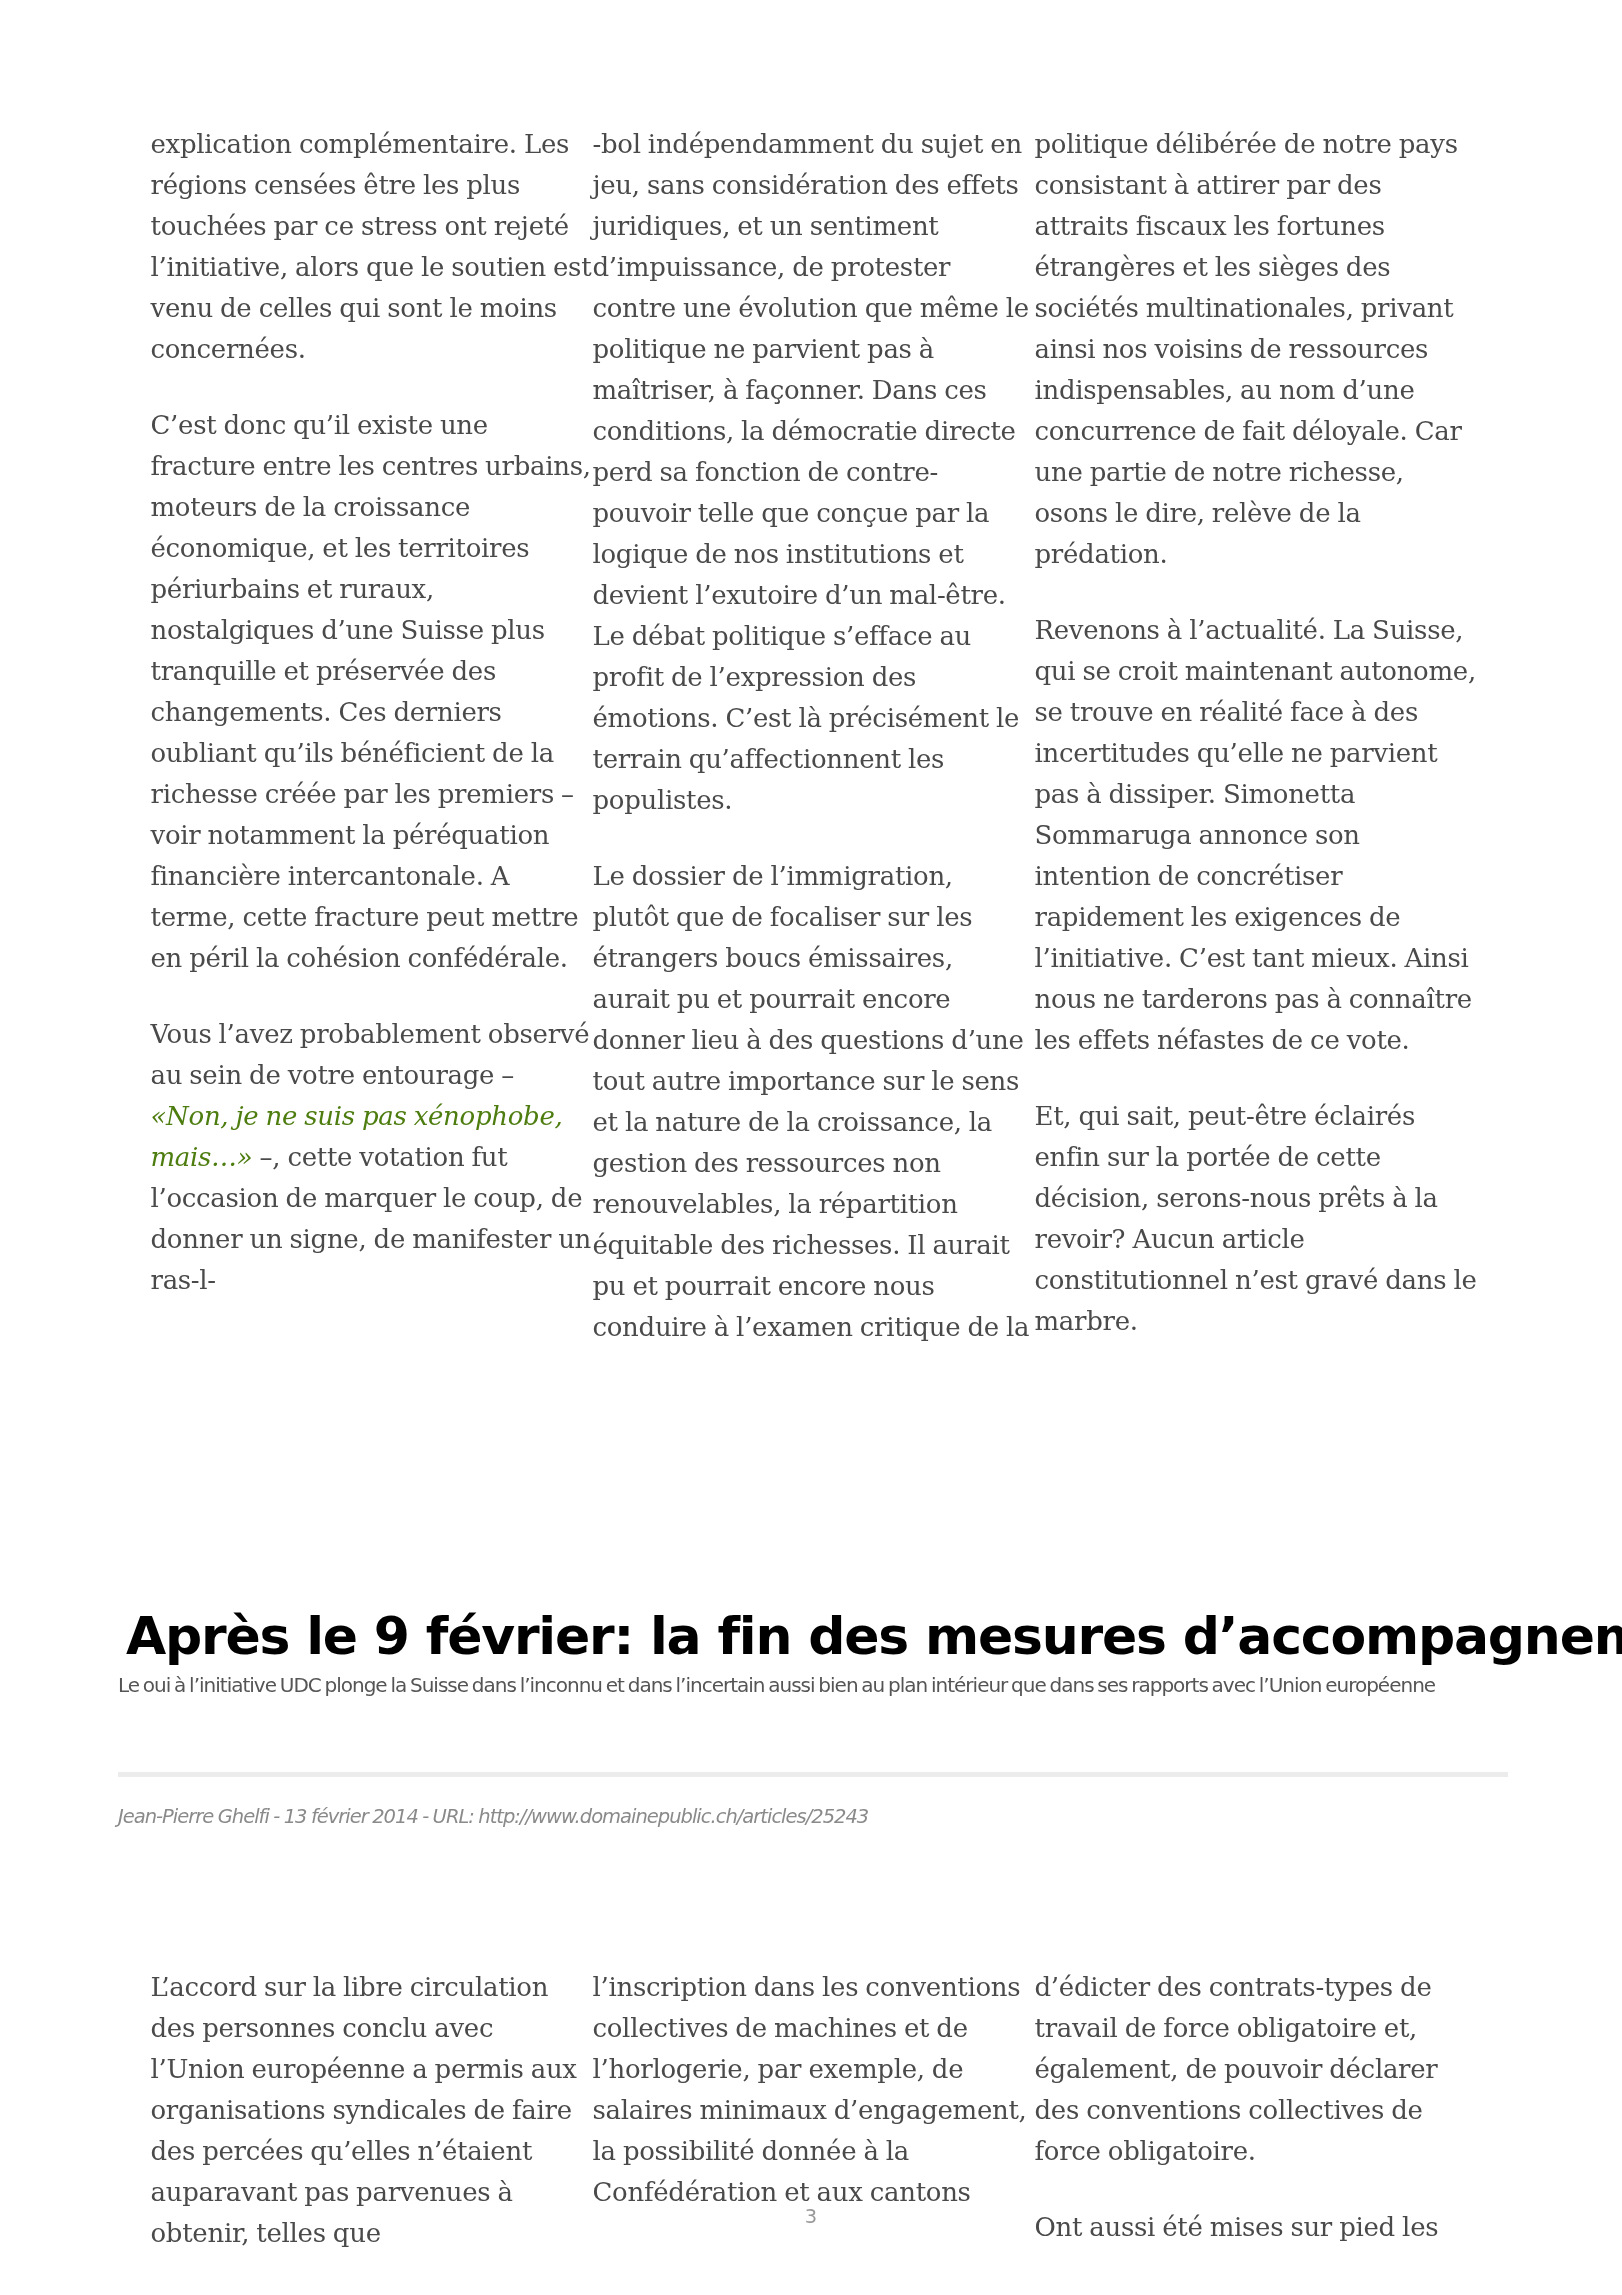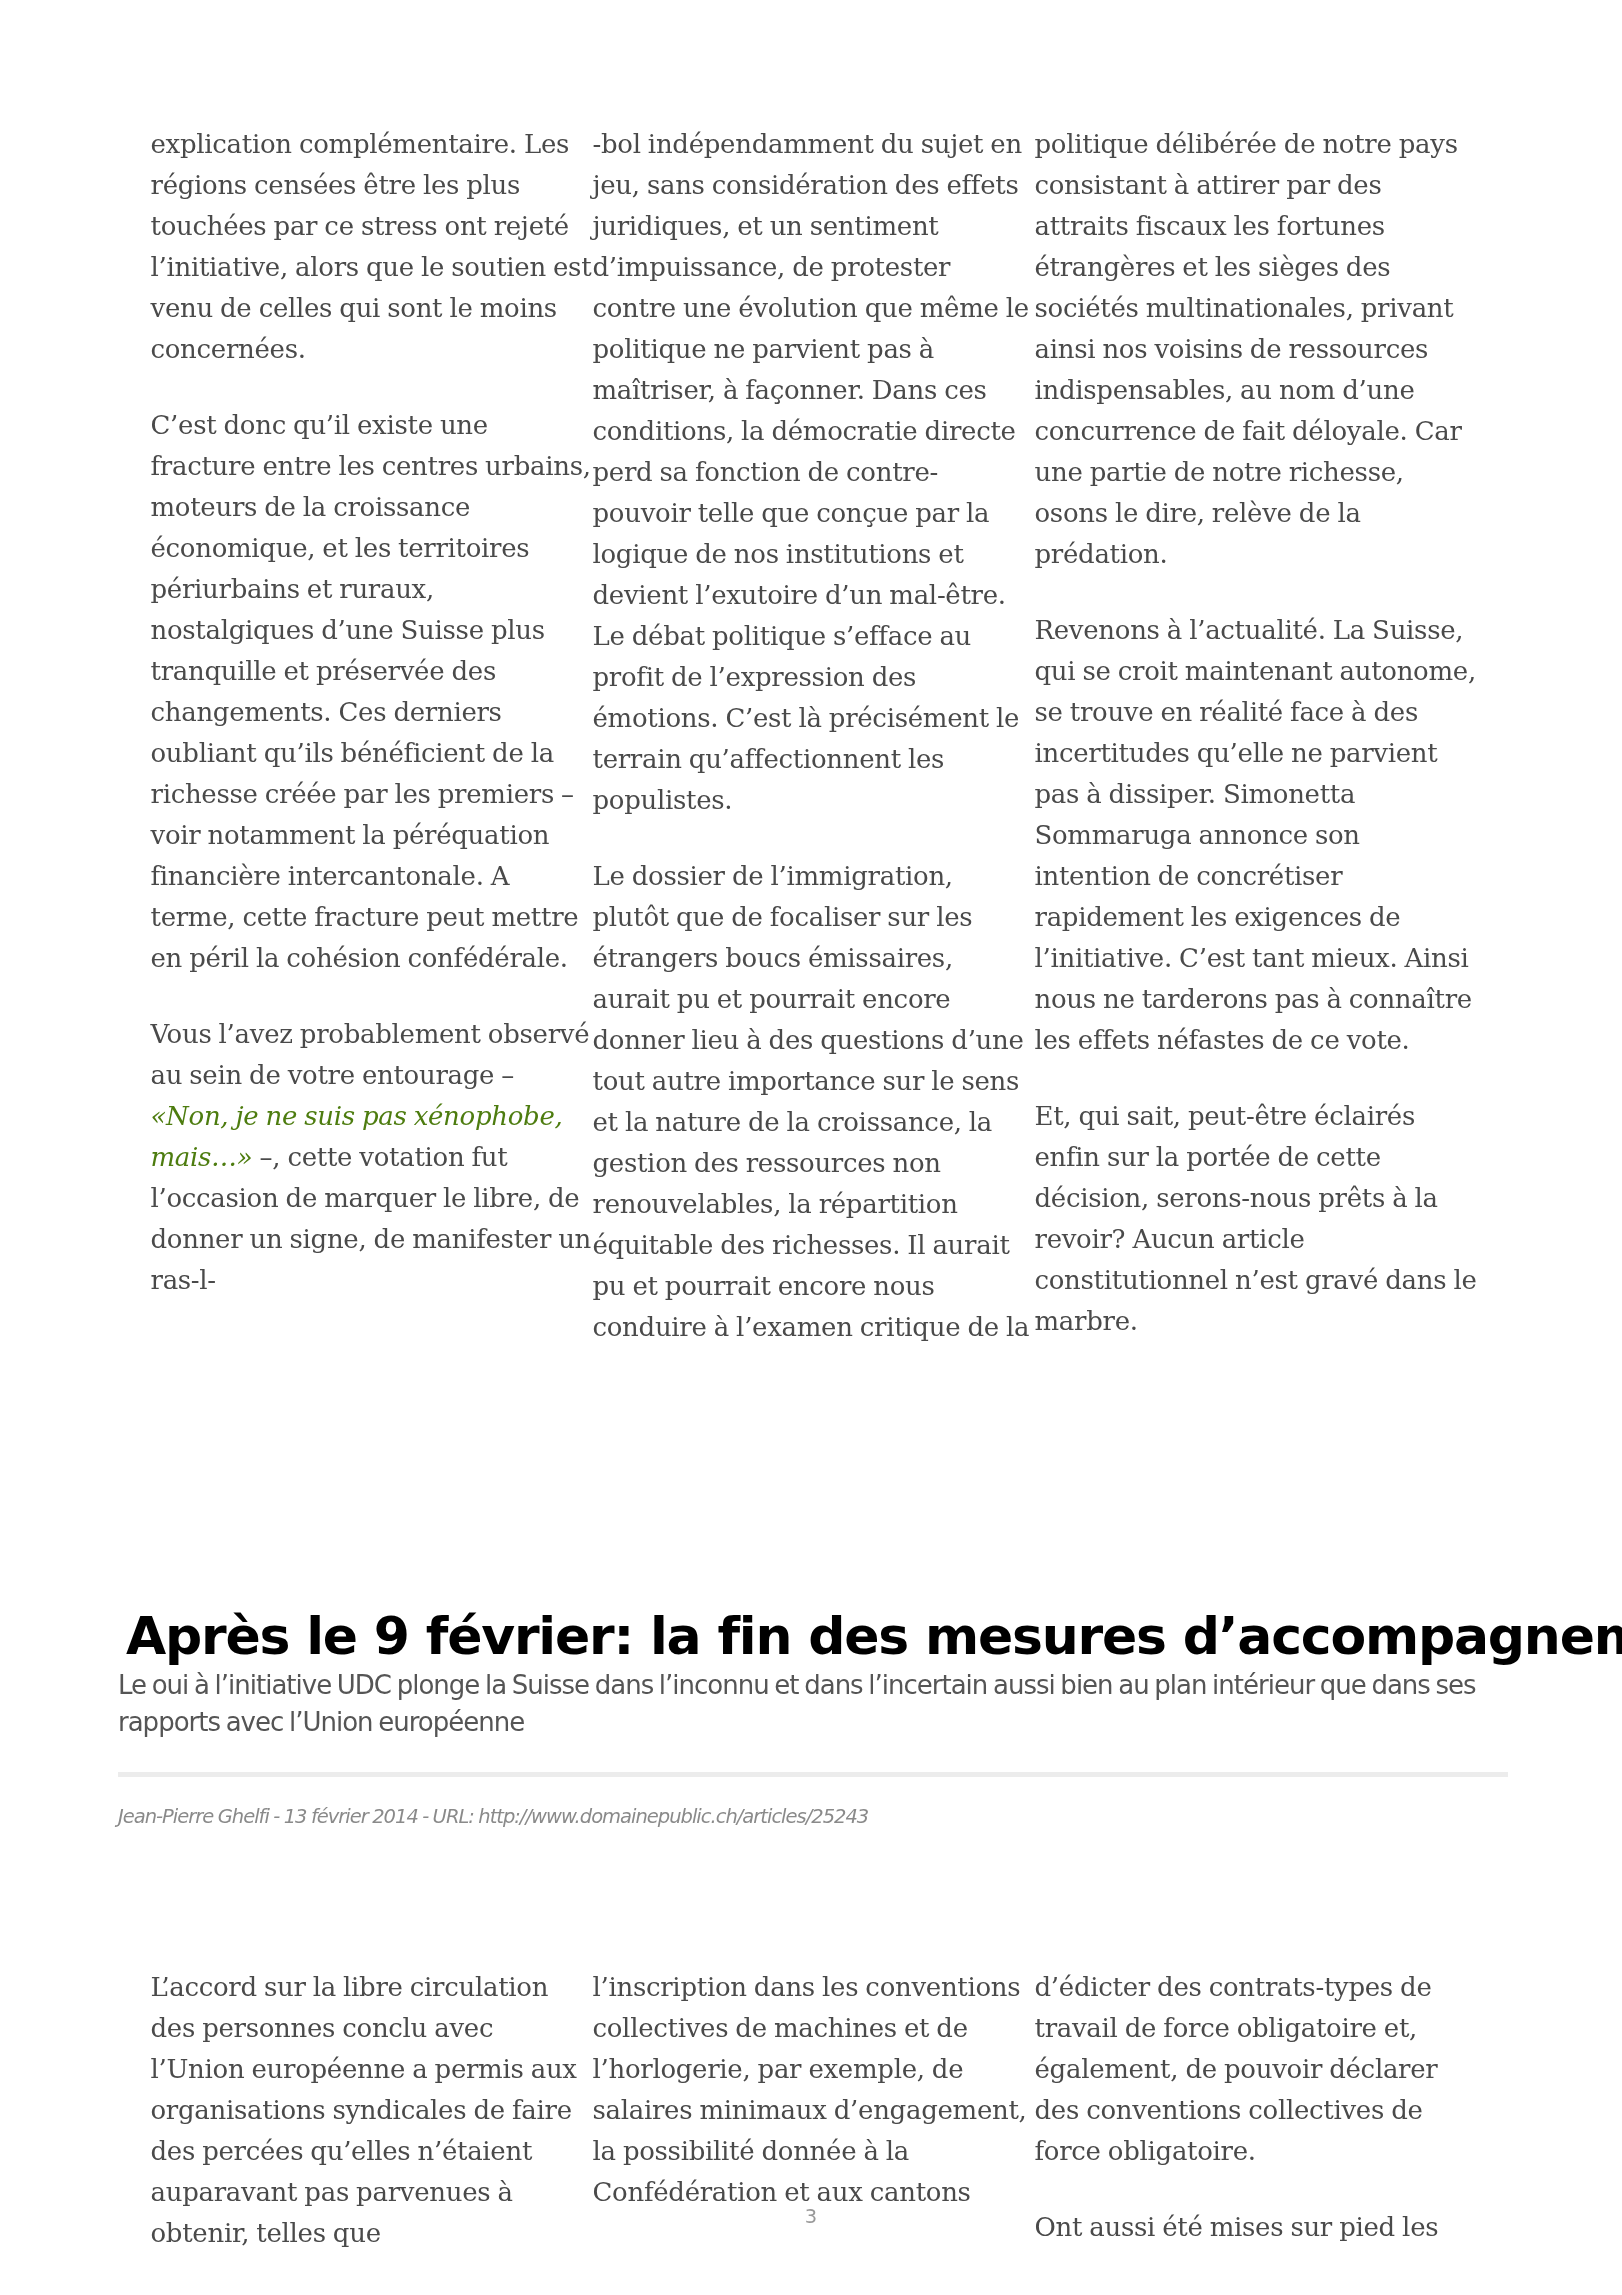--- a/index.html
+++ b/index.html
@@ -59,21 +59,21 @@
     color: #000000;
     white-space: nowrap;
   }
   .article-subtitle {
     position: absolute;
     left: 118px;
     top: 1667px;
     width: 1403px;
     margin: 0;
     font-family: "DejaVu Sans", "Liberation Sans", sans-serif;
-    font-size: 26px;
+    font-size: 20px;
     line-height: 37px;
     letter-spacing: -1px;
     word-spacing: -1.6px;
     color: #555;
   }
   .divider {
     position: absolute;
     left: 118px;
     top: 1772px;
     width: 1390px;
@@ -106,21 +106,21 @@
 </style>
 </head>
 <body>
 
 <div class="page">
 
   <div class="cols top">
     <div class="col">
       <p>explication complémentaire. Les régions censées être les plus touchées par ce stress ont rejeté l’initiative, alors que le soutien est venu de celles qui sont le moins concernées.</p>
       <p>C’est donc qu’il existe une fracture entre les centres urbains, moteurs de la croissance économique, et les territoires périurbains et ruraux, nostalgiques d’une Suisse plus tranquille et préservée des changements. Ces derniers oubliant qu’ils bénéficient de la richesse créée par les premiers – voir notamment la péréquation financière intercantonale. A terme, cette fracture peut mettre en péril la cohésion confédérale.</p>
-      <p><span>Vous l’avez probablement observé au sein de votre entourage – </span><em>«Non, je ne suis pas xénophobe, mais…»</em><span> –, cette votation fut l’occasion de marquer le libre, de donner un signe, de manifester un ras-l-</span></p>
+      <p><span>Vous l’avez probablement observé au sein de votre entourage – </span><em>«Non, je ne suis pas xénophobe, mais…»</em><span> –, cette votation fut l’occasion de marquer le coup, de donner un signe, de manifester un ras-l-</span></p>
     </div>
     <div class="col">
       <p>-bol indépendamment du sujet en jeu, sans considération des effets juridiques, et un sentiment d’impuissance, de protester contre une évolution que même le politique ne parvient pas à maîtriser, à façonner. Dans ces conditions, la démocratie directe perd sa fonction de contre-pouvoir telle que conçue par la logique de nos institutions et devient l’exutoire d’un mal-être. Le débat politique s’efface au profit de l’expression des émotions. C’est là précisément le terrain qu’affectionnent les populistes.</p>
       <p>Le dossier de l’immigration, plutôt que de focaliser sur les étrangers boucs émissaires, aurait pu et pourrait encore donner lieu à des questions d’une tout autre importance sur le sens et la nature de la croissance, la gestion des ressources non renouvelables, la répartition équitable des richesses. Il aurait pu et pourrait encore nous conduire à l’examen critique de la</p>
     </div>
     <div class="col">
       <p>politique délibérée de notre pays consistant à attirer par des attraits fiscaux les fortunes étrangères et les sièges des sociétés multinationales, privant ainsi nos voisins de ressources indispensables, au nom d’une concurrence de fait déloyale. Car une partie de notre richesse, osons le dire, relève de la prédation.</p>
       <p>Revenons à l’actualité. La Suisse, qui se croit maintenant autonome, se trouve en réalité face à des incertitudes qu’elle ne parvient pas à dissiper. Simonetta Sommaruga annonce son intention de concrétiser rapidement les exigences de l’initiative. C’est tant mieux. Ainsi nous ne tarderons pas à connaître les effets néfastes de ce vote.</p>
       <p>Et, qui sait, peut-être éclairés enfin sur la portée de cette décision, serons-nous prêts à la revoir? Aucun article constitutionnel n’est gravé dans le marbre.</p>
     </div>

